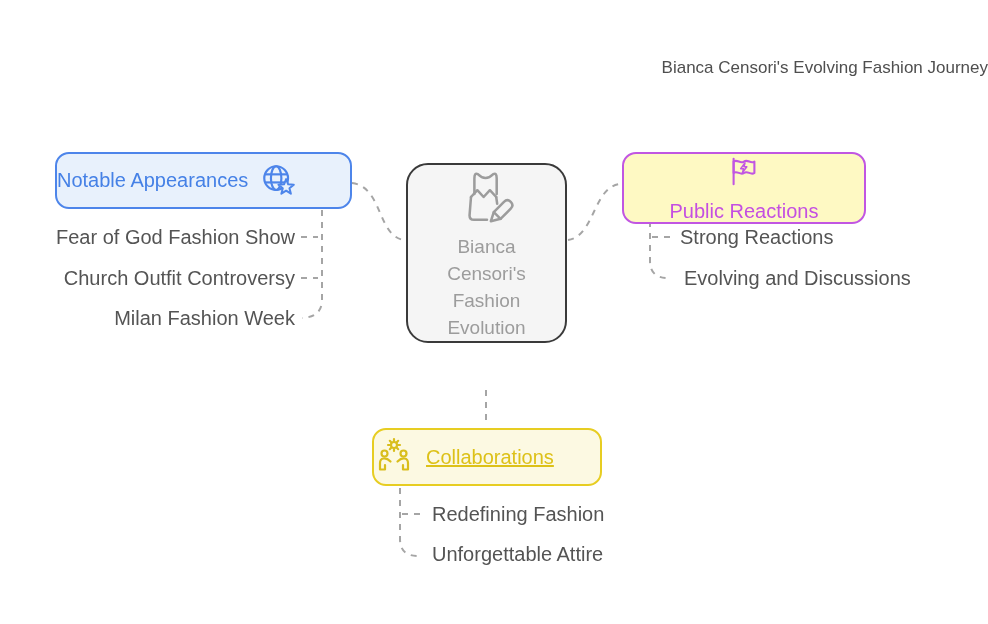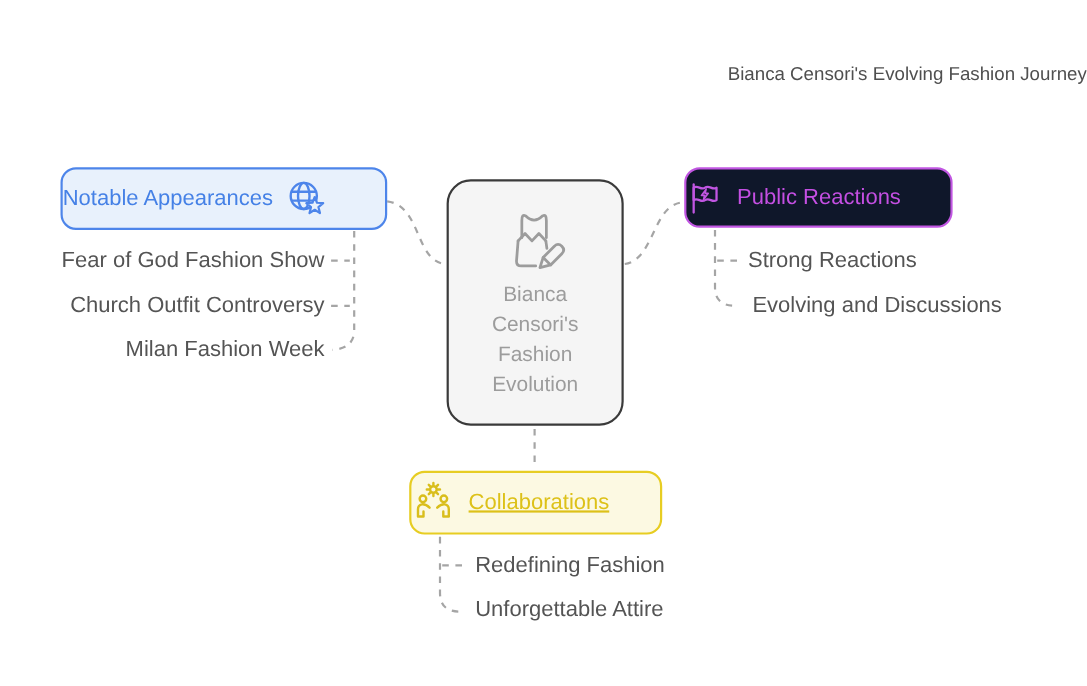--- a/index.html
+++ b/index.html
@@ -12,26 +12,26 @@
     position:absolute; top:58px; left:0; width:100%; margin:0;
     text-align:right; font-size:17px; font-weight:400; color:#4f4f4f;
   }
   .branch {
     position:absolute; display:flex; align-items:center; justify-content:flex-start;
     gap:12px; border-radius:14px; border:2px solid; box-sizing:border-box;
   }
   .branch .label { font-size:20px; }
   #node-notable   { left:55px;  top:152px; width:297px; height:57px; background:#e8f1fc; border-color:#4d85ea; }
   #node-notable .label { color:#4581e6; }
-  #node-reactions { left:622px; top:152px; width:244px; height:55px; background:#0f172a; border-color:#c156e2; }
+  #node-reactions { left:622px; top:152px; width:244px; height:72px; background:#fef9c3; border-color:#c156e2;flex-direction:column; }
   #node-reactions .label { color:#c44fe2; }
   #node-collab    { left:372px; top:428px; width:230px; height:58px; background:#fcf9e2; border-color:#e7cd22; }
   #node-collab .label { color:#ddc118;text-decoration:underline; }
   .center-node {
-    position:absolute; left:406px; top:163px; width:161px; height:224px;
+    position:absolute; left:406px; top:163px; width:161px; height:180px;
     background:#f5f5f5; border:2px solid #3a3a3a; border-radius:22px; box-sizing:border-box;
     display:flex; flex-direction:column; align-items:center; justify-content:center; gap:4px;
   }
   .center-node .label { width:120px; text-align:center; font-size:19px; line-height:27px; color:#9c9c9c; }
   .item { position:absolute; font-size:20px; line-height:26px; color:#545454; white-space:nowrap; }
   .item.right-align { text-align:center; }
   .icon { display:flex; align-items:center; justify-content:center; }
 </style>
 </head>
 <body>

